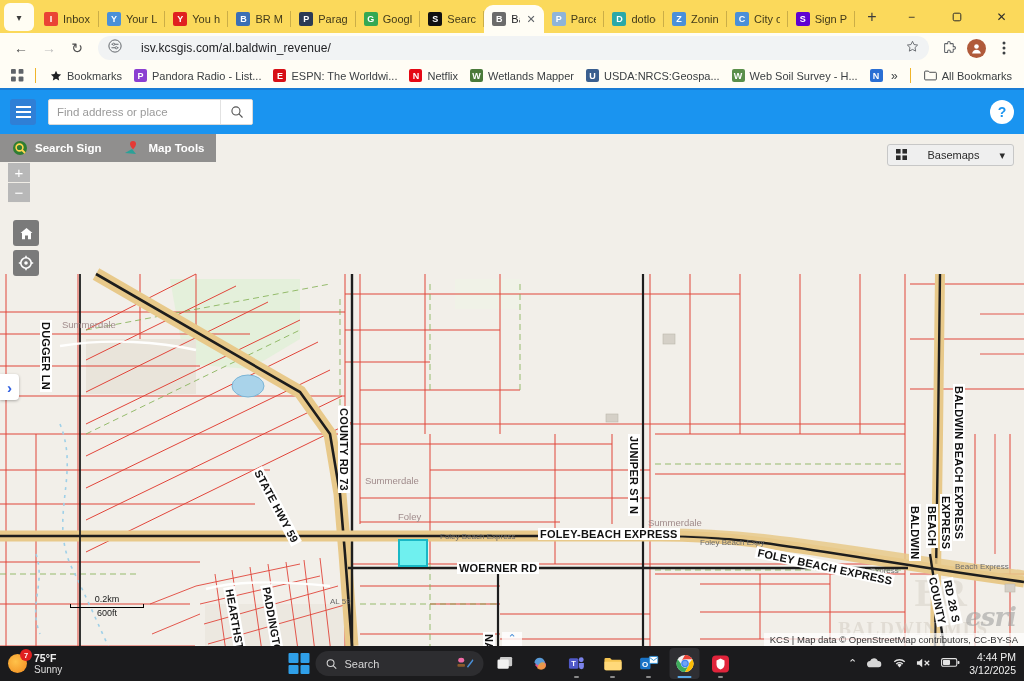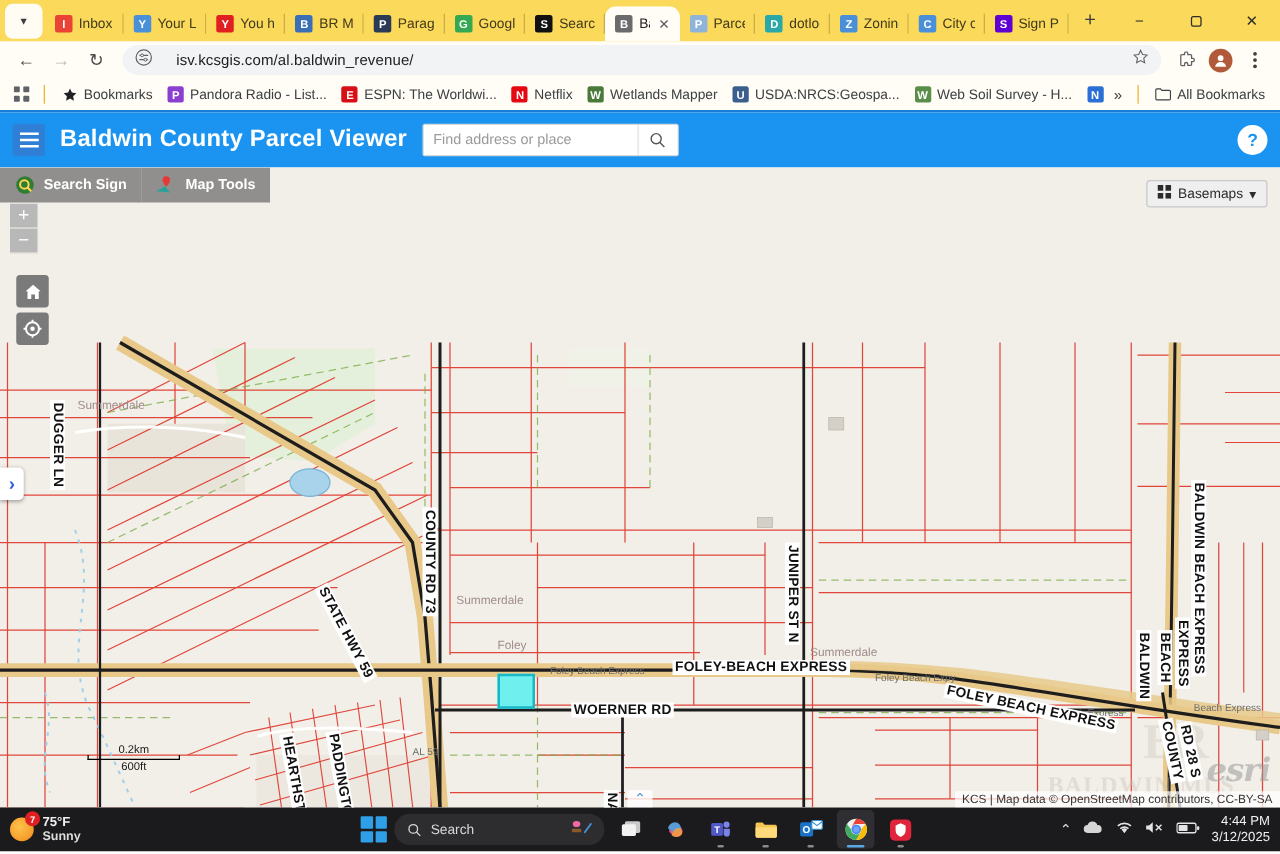--- a/index.html
+++ b/index.html
@@ -159,21 +159,21 @@
     font-size: 15px; line-height: 1; cursor: pointer; border-bottom: 1px solid #f0ede6;
   }
   .mapbtn {
     position: absolute; left: 13px; width: 26px; height: 26px; background: #7a7a7a;
     border-radius: 3px; display: flex; align-items: center; justify-content: center;
     color: #fff; cursor: pointer; z-index: 15;
   }
   .basemaps {
     position: absolute; right: 10px; top: 10px; height: 22px; z-index: 15;
     background: #efefef; border: 1px solid #c7c7c7; border-radius: 3px;
-    display: flex; align-items: center; gap: 5px; padding: 0 8px;
+    display: flex; align-items: center; gap: 20px; padding: 0 8px;
     font-size: 11px; color: #2b2b2b; cursor: pointer; text-align: right;
   }
   .panel-handle {
     position: absolute; left: 0; top: 240px; width: 19px; height: 26px; z-index: 15;
     background: #fff; border-radius: 0 4px 4px 0; box-shadow: 0 1px 3px rgba(0,0,0,.3);
     display: flex; align-items: center; justify-content: center;
     color: #2f5fe0; font-size: 15px; font-weight: bold; cursor: pointer;
   }
   .scalebar {
     position: absolute; left: 70px; bottom: 28px; z-index: 14;
@@ -226,21 +226,21 @@
     width: 19px; height: 19px; border-radius: 50%;
     background: radial-gradient(circle at 40% 40%, #ffc24a, #f08a1e);
     position: relative;
   }
   .wbadge {
     position: absolute; right: -5px; top: -5px; width: 12px; height: 12px; border-radius: 50%;
     background: #e02020; color: #fff; font-size: 7.5px; font-weight: bold;
     display: flex; align-items: center; justify-content: center;
   }
   .wtext { line-height: 1.15; color: #f0f0f0; font-size: 10.5px; font-weight: bold; }
-  .wtext span.sub { font-weight: bold; display: block; font-size: 10px; color: #ddd; }
+  .wtext span.sub { font-weight: normal; display: block; font-size: 10px; color: #ddd; }
   .tbcenter {
     position: absolute; left: 50%; transform: translateX(-50%);
     display: flex; align-items: center; gap: 6px;
   }
   .winlogo {
     width: 21px; height: 21px; display: grid; grid-template-columns: 1fr 1fr;
     grid-template-rows: 1fr 1fr; gap: 2px; cursor: pointer;
   }
   .winlogo i { background: #2f9fe8; display: block; border-radius: 1px; }
   .tsearch {
@@ -435,21 +435,20 @@
     <span>All Bookmarks</span>
   </div>
 </div>
 
 <div class="appheader">
   <div class="hamburger">
       <i></i>
       <i></i>
       <i></i>
     </div>
-  <div class="apptitle">Baldwin County Parcel Viewer</div>
   <div class="searchwrap">
     <input type="text" placeholder="Find address or place" style="">
     <div class="searchbtn">
       <svg width="14" height="14" viewBox="0 0 16 16">
           <circle cx="6.8" cy="6.8" r="4.6" fill="none" stroke="#555" stroke-width="1.3"></circle>
           <line x1="10.2" y1="10.2" x2="14.3" y2="14.3" stroke="#555" stroke-width="1.3"></line>
         </svg>
     </div>
   </div>
   <div class="helpbtn">?</div>

